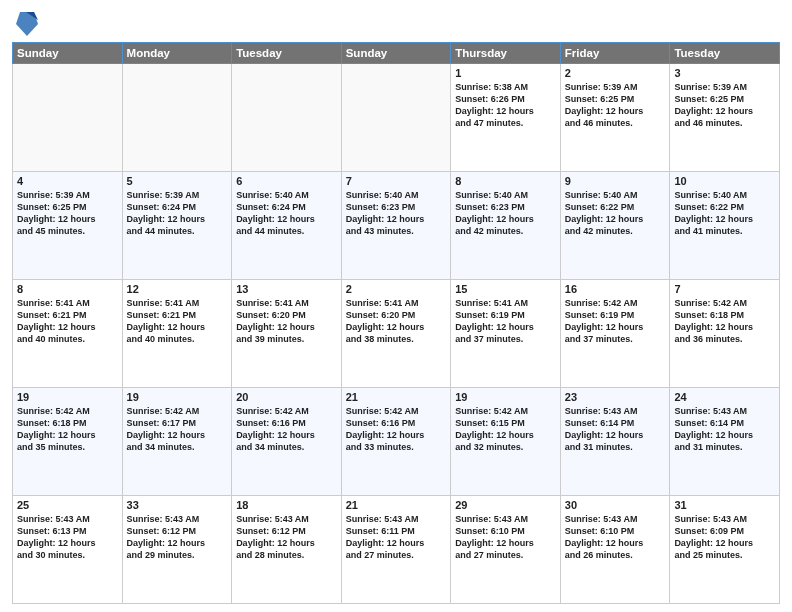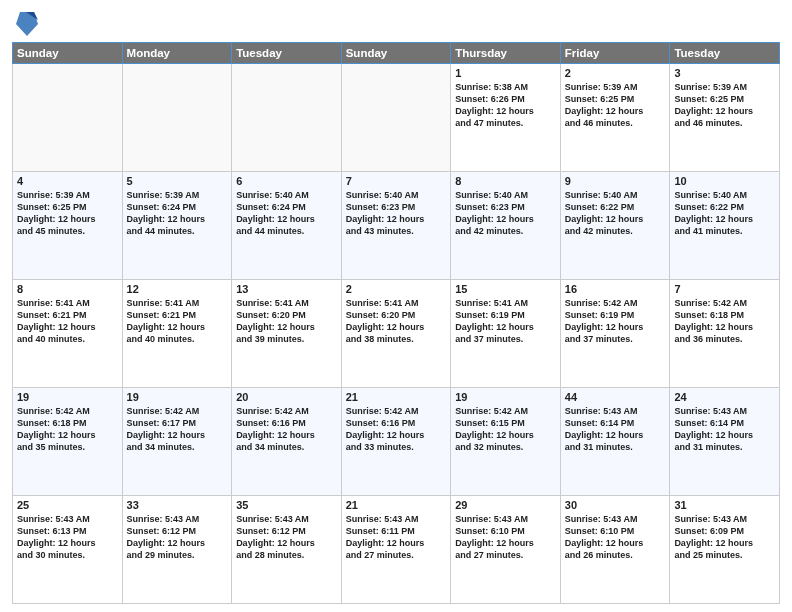--- a/index.html
+++ b/index.html
@@ -300,21 +300,21 @@
 and 33 minutes.</div>
           </td>
           <td>
             <span class="day-num">19</span>
             <div class="day-info" style="white-space: pre-line;">Sunrise: 5:42 AM
 Sunset: 6:15 PM
 Daylight: 12 hours
 and 32 minutes.</div>
           </td>
           <td>
-            <span class="day-num">44</span>
+            <span class="day-num">23</span>
             <div class="day-info" style="white-space: pre-line;">Sunrise: 5:43 AM
 Sunset: 6:14 PM
 Daylight: 12 hours
 and 31 minutes.</div>
           </td>
           <td>
             <span class="day-num">24</span>
             <div class="day-info" style="white-space: pre-line;">Sunrise: 5:43 AM
 Sunset: 6:14 PM
 Daylight: 12 hours
@@ -330,21 +330,21 @@
 and 30 minutes.</div>
           </td>
           <td>
             <span class="day-num">33</span>
             <div class="day-info" style="white-space: pre-line;">Sunrise: 5:43 AM
 Sunset: 6:12 PM
 Daylight: 12 hours
 and 29 minutes.</div>
           </td>
           <td>
-            <span class="day-num">35</span>
+            <span class="day-num">18</span>
             <div class="day-info" style="white-space: pre-line;">Sunrise: 5:43 AM
 Sunset: 6:12 PM
 Daylight: 12 hours
 and 28 minutes.</div>
           </td>
           <td>
             <span class="day-num">21</span>
             <div class="day-info" style="white-space: pre-line;">Sunrise: 5:43 AM
 Sunset: 6:11 PM
 Daylight: 12 hours

